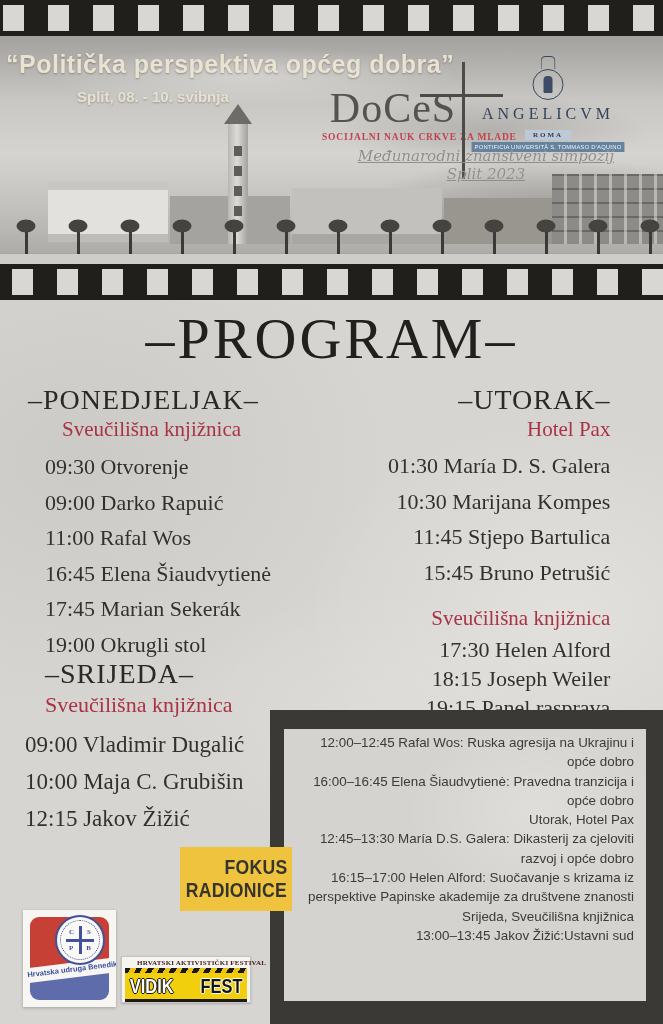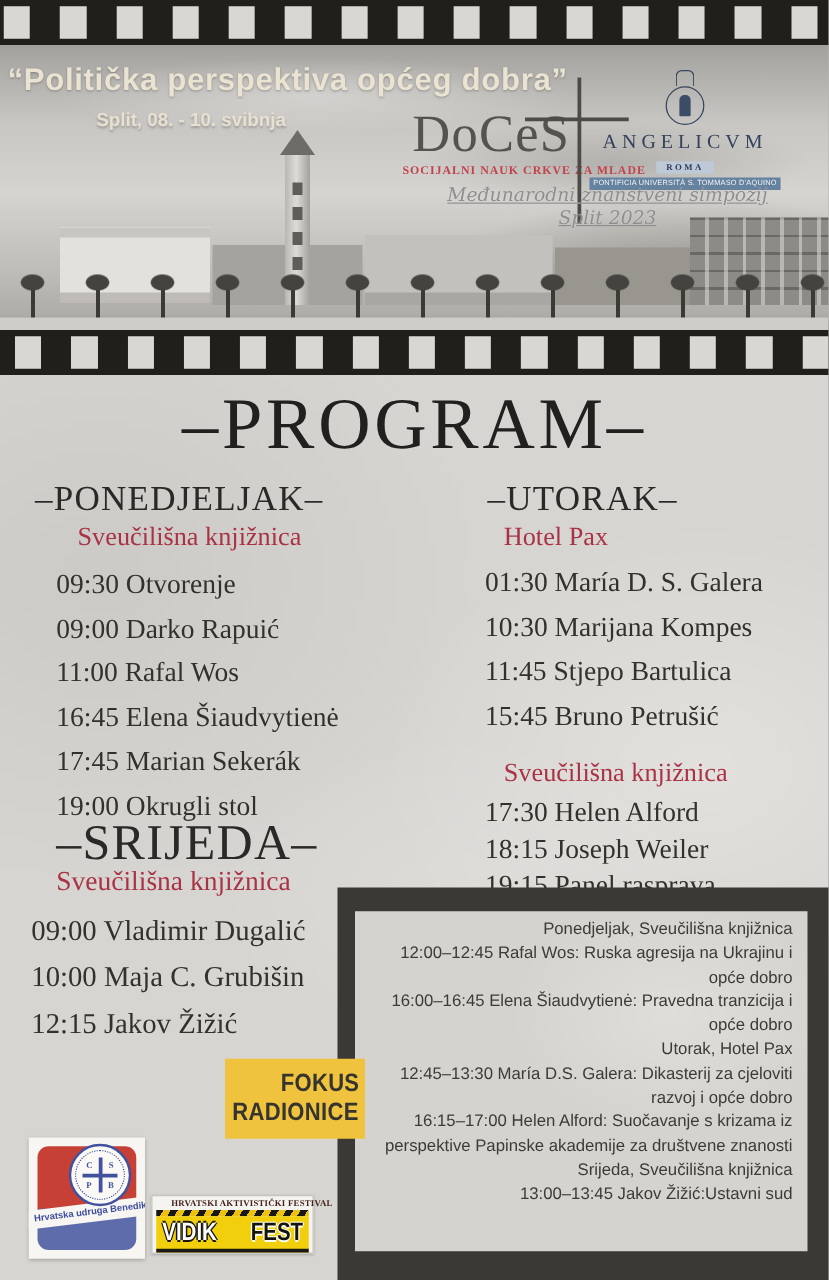--- a/index.html
+++ b/index.html
@@ -95,29 +95,29 @@
   .day{position:absolute;}
   .day-heading{font-size:28px;line-height:32px;color:#2a2927;letter-spacing:1px;}
   .venue{font-size:21px;line-height:26px;color:#a93345;}
   .items{margin:0;padding:0;list-style:none;font-size:22px;line-height:35.5px;color:#33312e;}
   .items.tight{line-height:29px;}
 
   .day-mon{left:28px;top:384px;}
   .day-mon .venue{margin-left:34px;}
   .day-mon .items{margin-top:7px;padding-left:17px;}
 
-  .day-tue{left:388px;top:384px;}
+  .day-tue{left:388px;top:384px;text-align:right;}
   .day-tue .day-heading{margin-left:2px;}
   .day-tue .venue{margin-left:15px;}
   .day-tue .items{margin-top:6px;}
   .day-tue .venue.second{margin-top:15px;}
   .day-tue .items.tight{margin-top:4px;}
 
   .day-wed{left:25px;top:656px;}
-  .day-wed .day-heading{font-size:40px;line-height:36px;margin-left:20px;}
+  .day-wed .day-heading{font-size:28px;line-height:36px;margin-left:20px;}
   .day-wed .venue{font-size:22px;margin-left:20px;}
   .day-wed .items{margin-top:8px;font-size:23px;line-height:37px;}
 
   
   .ws-box{position:absolute;left:270px;top:710px;width:393px;height:314px;
     background:#3b3935;padding:19px 17px 23px 14px;box-sizing:border-box;}
   .ws-inner{width:100%;height:100%;box-sizing:border-box;padding:4px 12px 0 10px;
     background:
       radial-gradient(ellipse 220px 160px at 70% 30%, rgba(255,255,255,.25), transparent 60%),
       #d5d3cf;
@@ -265,21 +265,20 @@
 
     <li>09:00 Vladimir Dugalić</li>
         <li>10:00 Maja C. Grubišin</li>
         <li>12:15 Jakov Žižić</li>
       </ul>
   </div>
 
   <div class="ws-box">
     <div class="ws-inner">
 
-    <p class="ws-line">Ponedjeljak, Sveučilišna knjižnica</p>
         <p class="ws-line">12:00–12:45 Rafal Wos: Ruska agresija na Ukrajinu i opće dobro</p>
         <p class="ws-line">16:00–16:45 Elena Šiaudvytienė: Pravedna tranzicija i opće dobro</p>
         <p class="ws-line">Utorak, Hotel Pax</p>
         <p class="ws-line">12:45–13:30 María D.S. Galera: Dikasterij za cjeloviti razvoj i opće dobro</p>
         <p class="ws-line">16:15–17:00 Helen Alford: Suočavanje s krizama iz perspektive Papinske akademije za društvene znanosti</p>
         <p class="ws-line">Srijeda, Sveučilišna knjižnica</p>
         <p class="ws-line">13:00–13:45 Jakov Žižić:Ustavni sud</p>
       </div>
   </div>
 

